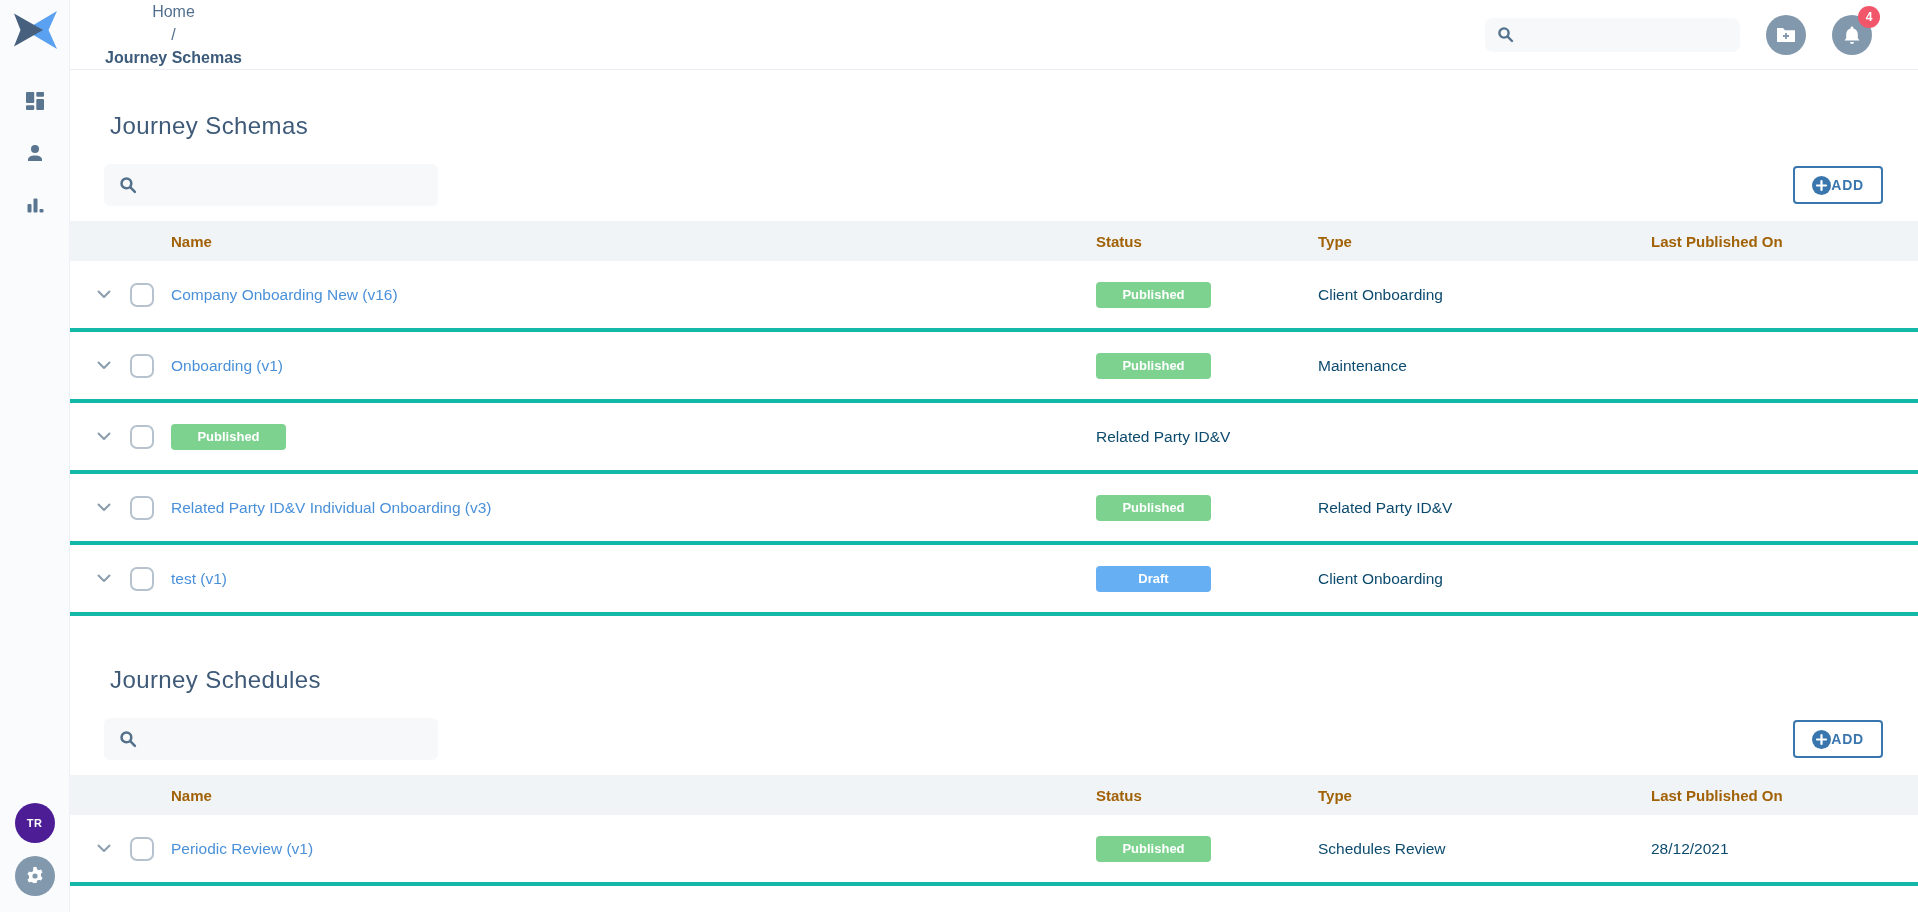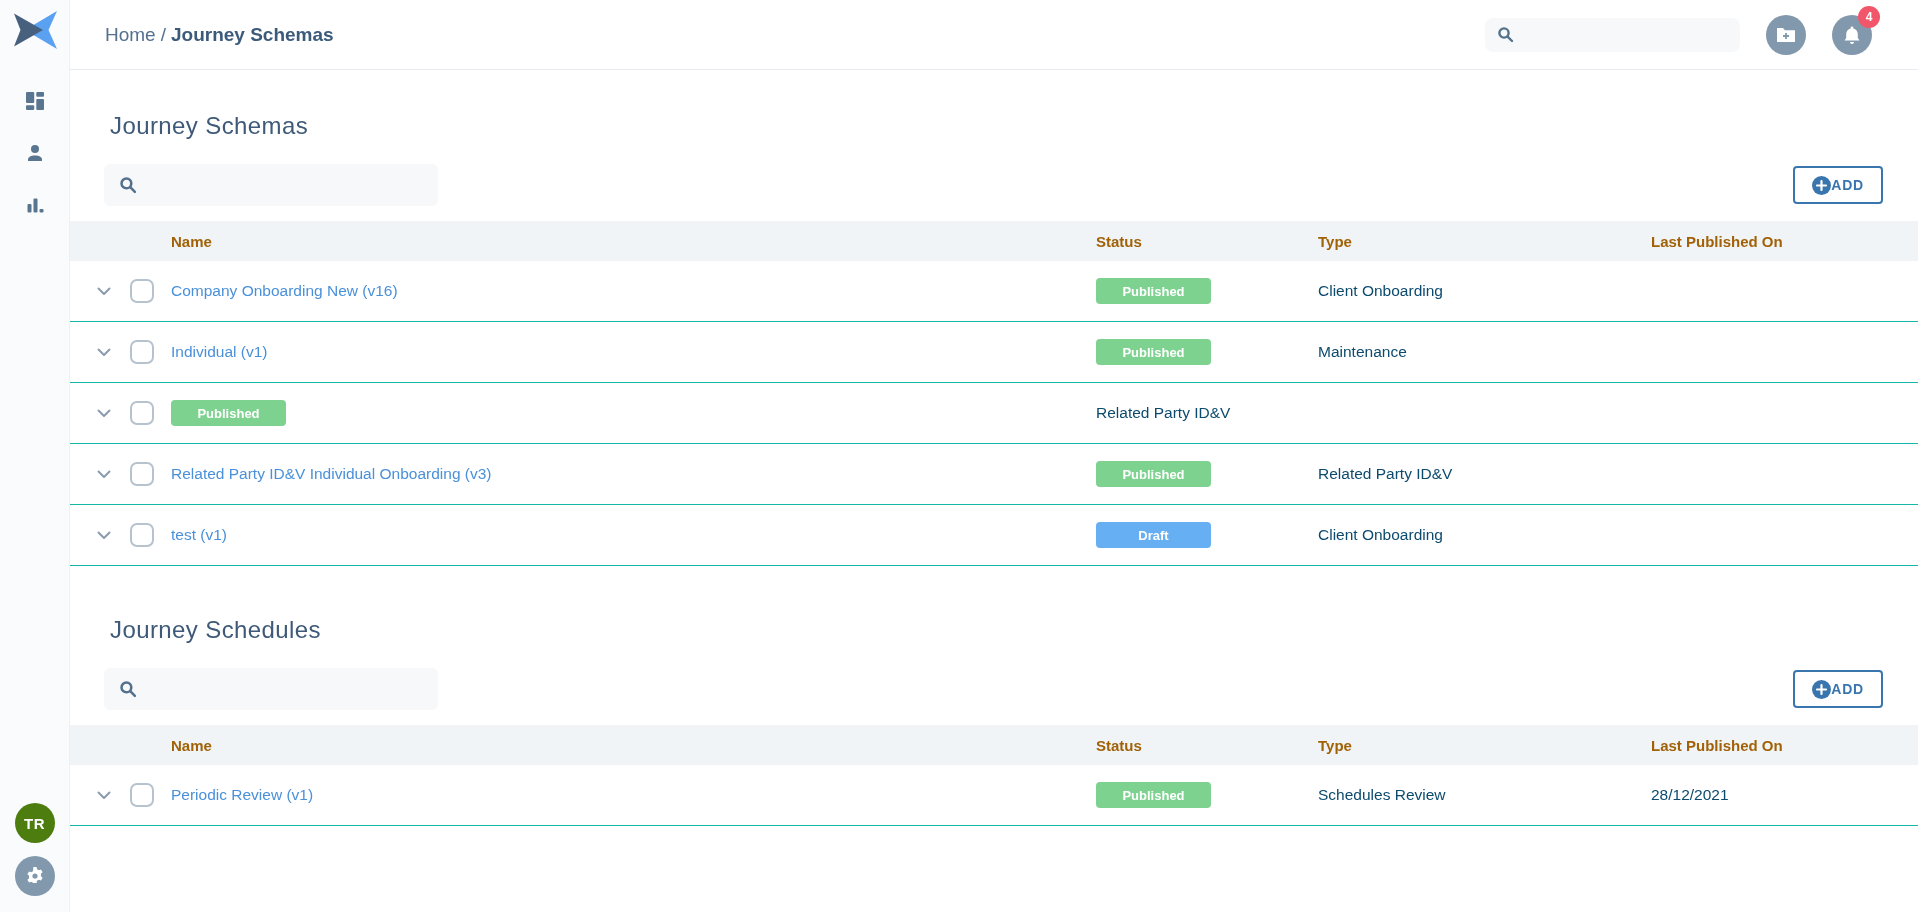--- a/index.html
+++ b/index.html
@@ -15,37 +15,37 @@
   .sidebar {
     position:fixed; left:0; top:0; width:70px; height:912px;
     background:#fafbfd; border-right:1px solid #edf0f4;
     display:flex; flex-direction:column; align-items:center; z-index:10;
   }
   .logo { margin-top:10px; width:48px; height:40px; cursor:pointer; }
   .side-nav { margin-top:40px; display:flex; flex-direction:column; gap:30px; align-items:center; }
   .side-nav .nav-btn { width:22px; height:22px; border:none; background:transparent; padding:0; cursor:pointer; display:flex; align-items:center; justify-content:center; }
   .sidebar-bottom { margin-top:auto; margin-bottom:16px; display:flex; flex-direction:column; gap:13px; align-items:center; }
   .avatar {
-    width:40px; height:40px; border-radius:50%; background:#4d7c0f;
-    color:#fff; font-weight:bold; font-size:15px; letter-spacing:.5px;
+    width:40px; height:40px; border-radius:50%; background:#4c1d95;
+    color:#fff; font-weight:bold; font-size:11px; letter-spacing:.5px;
     display:flex; align-items:center; justify-content:center; cursor:pointer;
   }
   .circle-btn {
     width:40px; height:40px; border-radius:50%; background:#8298ac;
     border:none; display:flex; align-items:center; justify-content:center; cursor:pointer; padding:0;
   }
 
   
   .topbar {
     margin-left:70px; height:70px; background:#fff;
     border-bottom:1px solid #e9edf1;
     display:flex; align-items:center; justify-content:space-between;
     padding:0 46px 0 35px;
   }
-  .breadcrumb { font-size:19px; color:#53708e; display:flex; align-items:center; gap:5px; }
+  .breadcrumb { font-size:16px; color:#53708e; display:flex; align-items:center; gap:5px;flex-direction:column; }
   .breadcrumb .bc-home { color:#53708e; text-decoration:none; cursor:pointer; }
   .breadcrumb .bc-current { color:#3c5a7a; font-weight:bold; }
   .topbar-right { display:flex; align-items:center; gap:26px; }
   .topbar-search {
     width:255px; height:34px; background:#f6f8fa; border-radius:8px;
     display:flex; align-items:center; padding:0 12px; gap:9px;
   }
   .topbar-search input, .search-box input {
     border:none; background:transparent; outline:none; flex:1;
     font-size:14px; color:#3c5a7a; font-family:"Liberation Sans",sans-serif; min-width:0;
@@ -79,21 +79,21 @@
 
   .table { margin-top:15px; }
   .thead, .row {
     display:grid;
     grid-template-columns:33px 41px 925px 222px 333px 1fr;
     align-items:center; padding-left:27px;
   }
   .thead { height:40px; background:#f1f4f7; }
   .thead .col { font-size:15px; font-weight:bold; color:#a16207; }
   .c3 { grid-column:3; } .c4 { grid-column:4; } .c5 { grid-column:5; } .c6 { grid-column:6; }
-  .row { height:61px; background:#fff; border-bottom:1px solid #14b8a6; }
+  .row { height:71px; background:#fff; border-bottom:4px solid #14b8a6; }
   .chev-btn { border:none; background:transparent; padding:0; cursor:pointer; width:18px; height:14px; display:flex; align-items:center; }
   .checkbox {
     width:24px; height:24px; border:2px solid #b6c3ce; border-radius:7px;
     background:#fff; cursor:pointer; padding:0;
   }
   .name-link { color:#4a90d9; font-size:15.5px; text-decoration:none; cursor:pointer; }
   .badge {
     display:inline-flex; width:115px; height:26px; border-radius:4px;
     color:#fff; font-size:13px; font-weight:bold;
     align-items:center; justify-content:center;
@@ -216,21 +216,21 @@
     <div class="type-cell">Client Onboarding</div>
     <div class="date-cell"></div>
   </div>
           <div class="row">
     <button class="chev-btn">
       <svg width="14" height="9" viewBox="0 0 14 9" fill="none" stroke="#8b9cac" stroke-width="2" stroke-linecap="round" stroke-linejoin="round">
         <path d="M1.5 1.5 7 7l5.5-5.5"></path>
       </svg>
     </button>
     <button class="checkbox"></button>
-    <a class="name-link">Individual (v1)</a>
+    <a class="name-link">Onboarding (v1)</a>
     <div><span class="badge" style="background: rgb(126, 210, 144);">Published</span></div>
     <div class="type-cell">Maintenance</div>
     <div class="date-cell"></div>
   </div>
           <div class="row">
     <button class="chev-btn">
       <svg width="14" height="9" viewBox="0 0 14 9" fill="none" stroke="#8b9cac" stroke-width="2" stroke-linecap="round" stroke-linejoin="round">
         <path d="M1.5 1.5 7 7l5.5-5.5"></path>
       </svg>
     </button>

